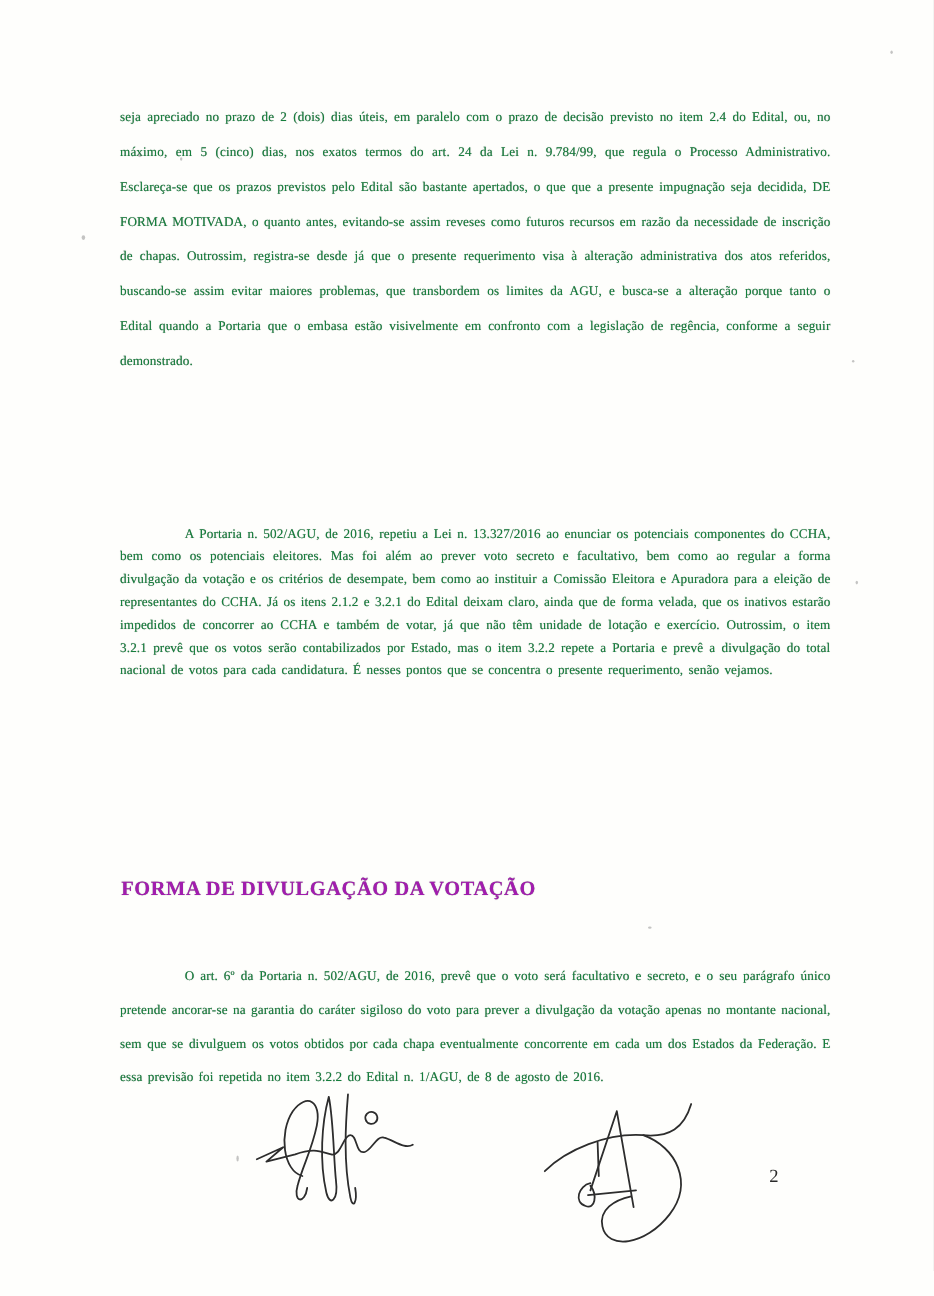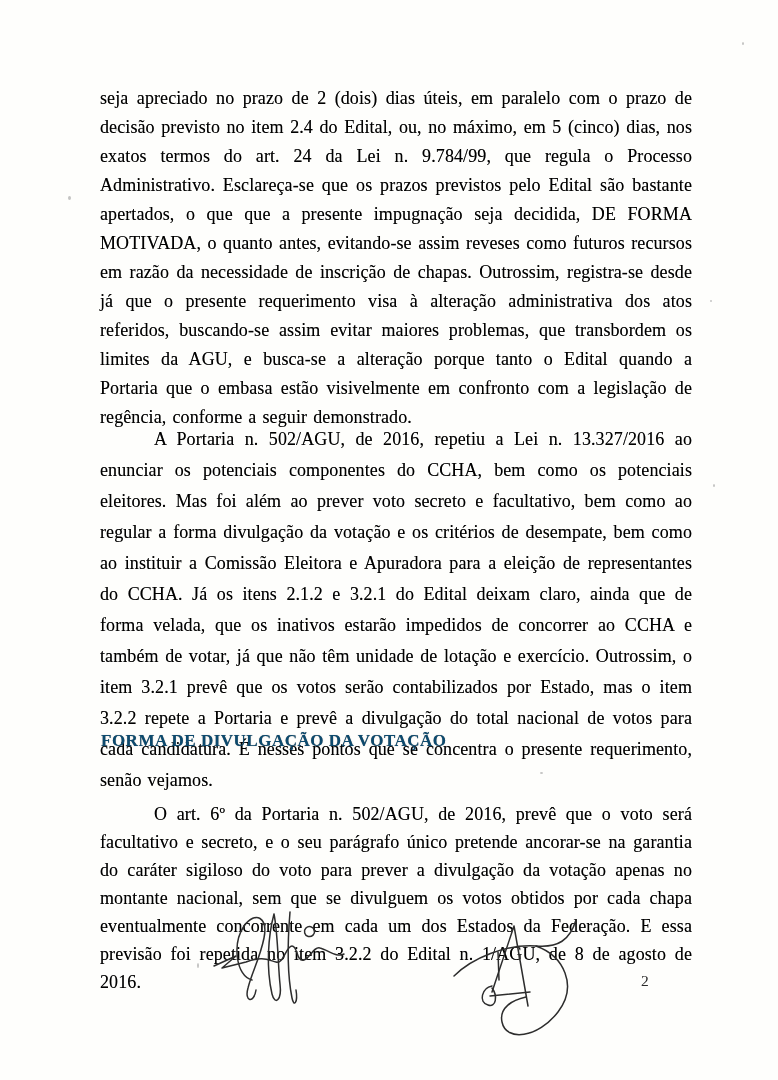--- a/index.html
+++ b/index.html
@@ -15,38 +15,38 @@
     font-family: "Liberation Serif", serif;
     color: #1f1f1f;
     overflow: hidden;
   }
   .para {
     position: absolute;
     left: 100px;
     width: 592px;
     margin: 0;
     text-align: justify;
-    font-size: 18px;
+    font-size: 11px;
     letter-spacing: 0.1px;
     word-spacing: 1.5px;
-    color: #000000;
+    color: #15803d;
     text-shadow: 0 0 0.6px rgba(45,45,45,0.55);
   }
   .p1 { top: 84px;  line-height: 29px; }
-  .p2 { top: 424px; line-height: 31px; text-indent: 54px; }
+  .p2 { top: 436px; line-height: 19px; text-indent: 54px; }
   .p3 { top: 800px; line-height: 28px;   text-indent: 54px; }
   .heading {
     position: absolute;
     left: 101px;
     top: 731px;
     margin: 0;
     font-size: 17px;
     font-weight: bold;
     letter-spacing: 0.5px;
-    color: #0c4a6e;
+    color: #a21caf;
     text-shadow: 0 0 0.7px rgba(30,30,30,0.6);
   }
   .page-number {
     position: absolute;
     left: 641px;
     top: 972px;
     font-size: 15.5px;
     color: #2a2a2a;
   }
   .sig { position: absolute; }

